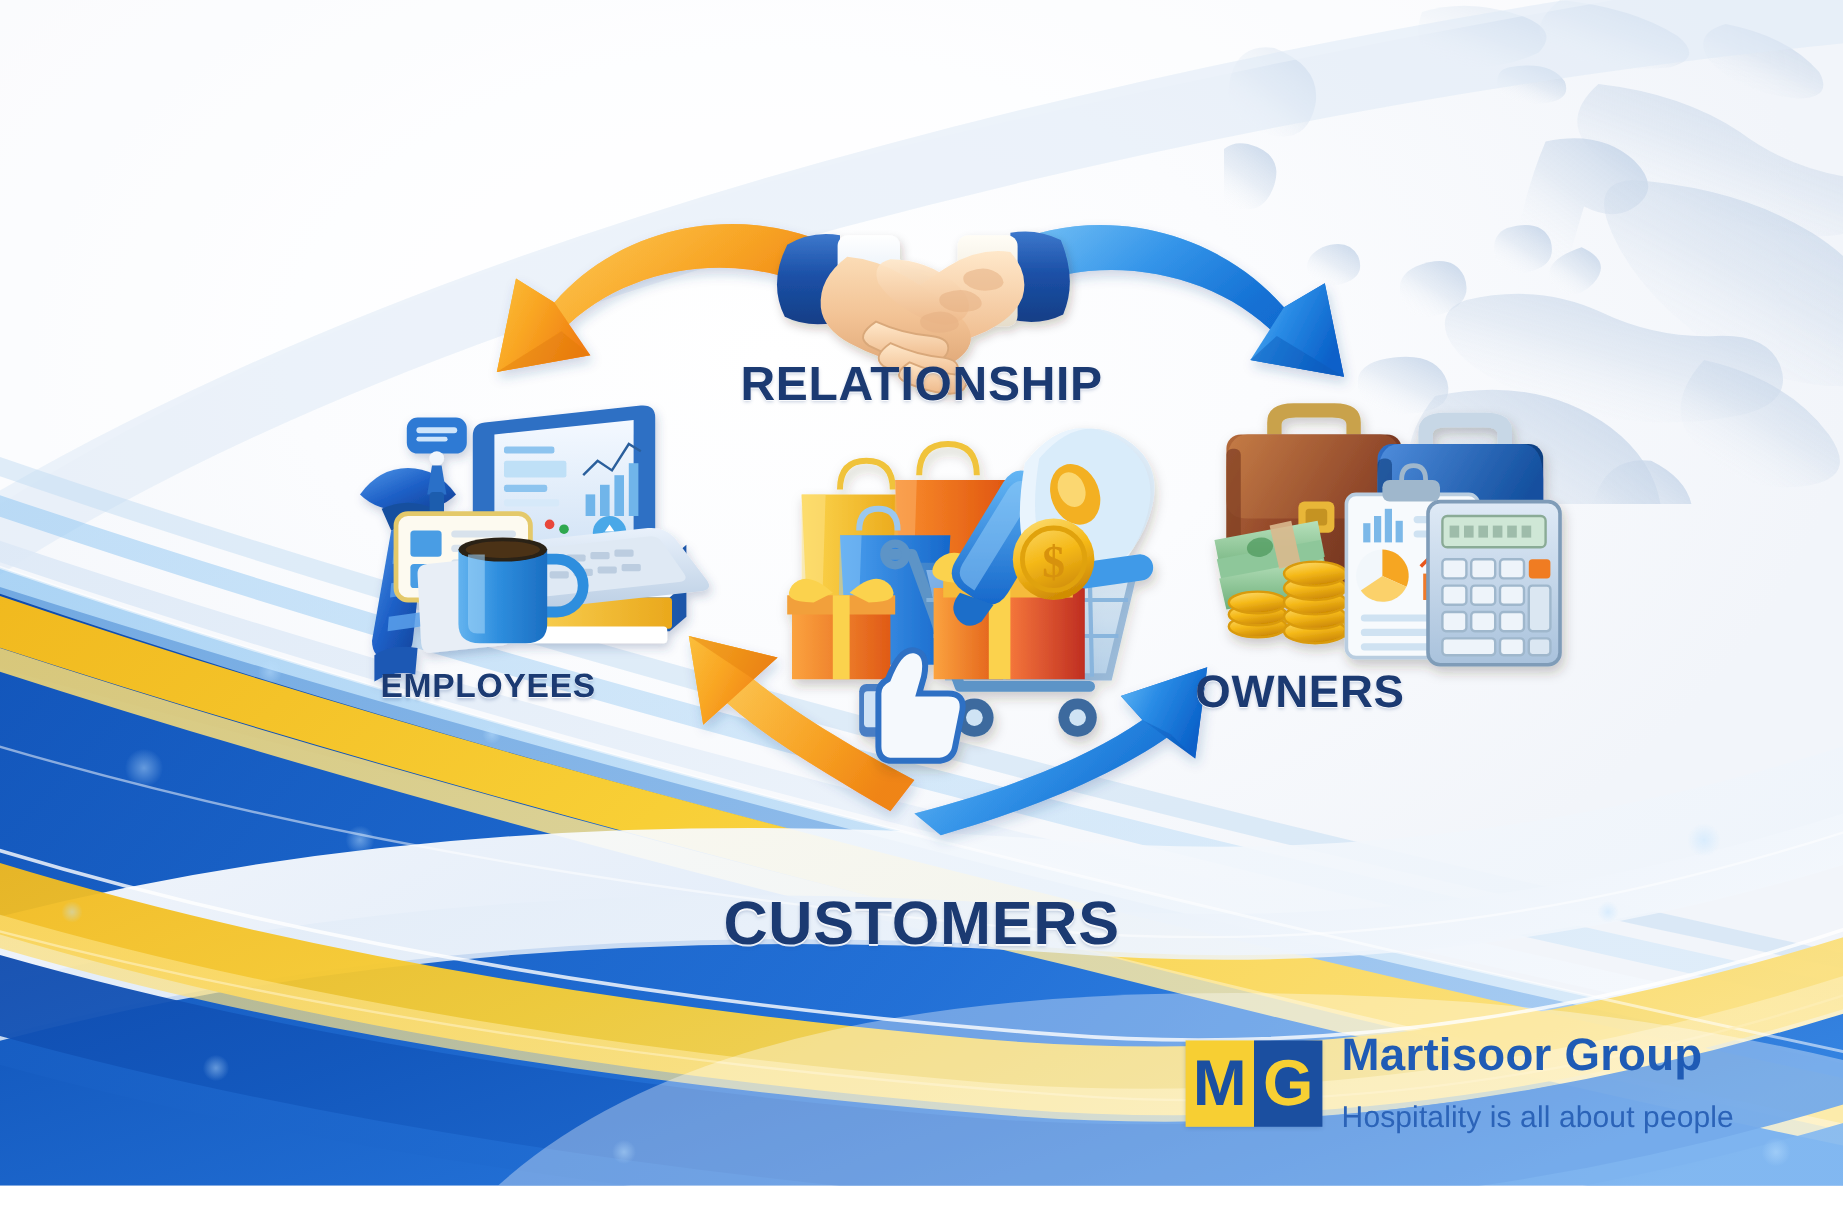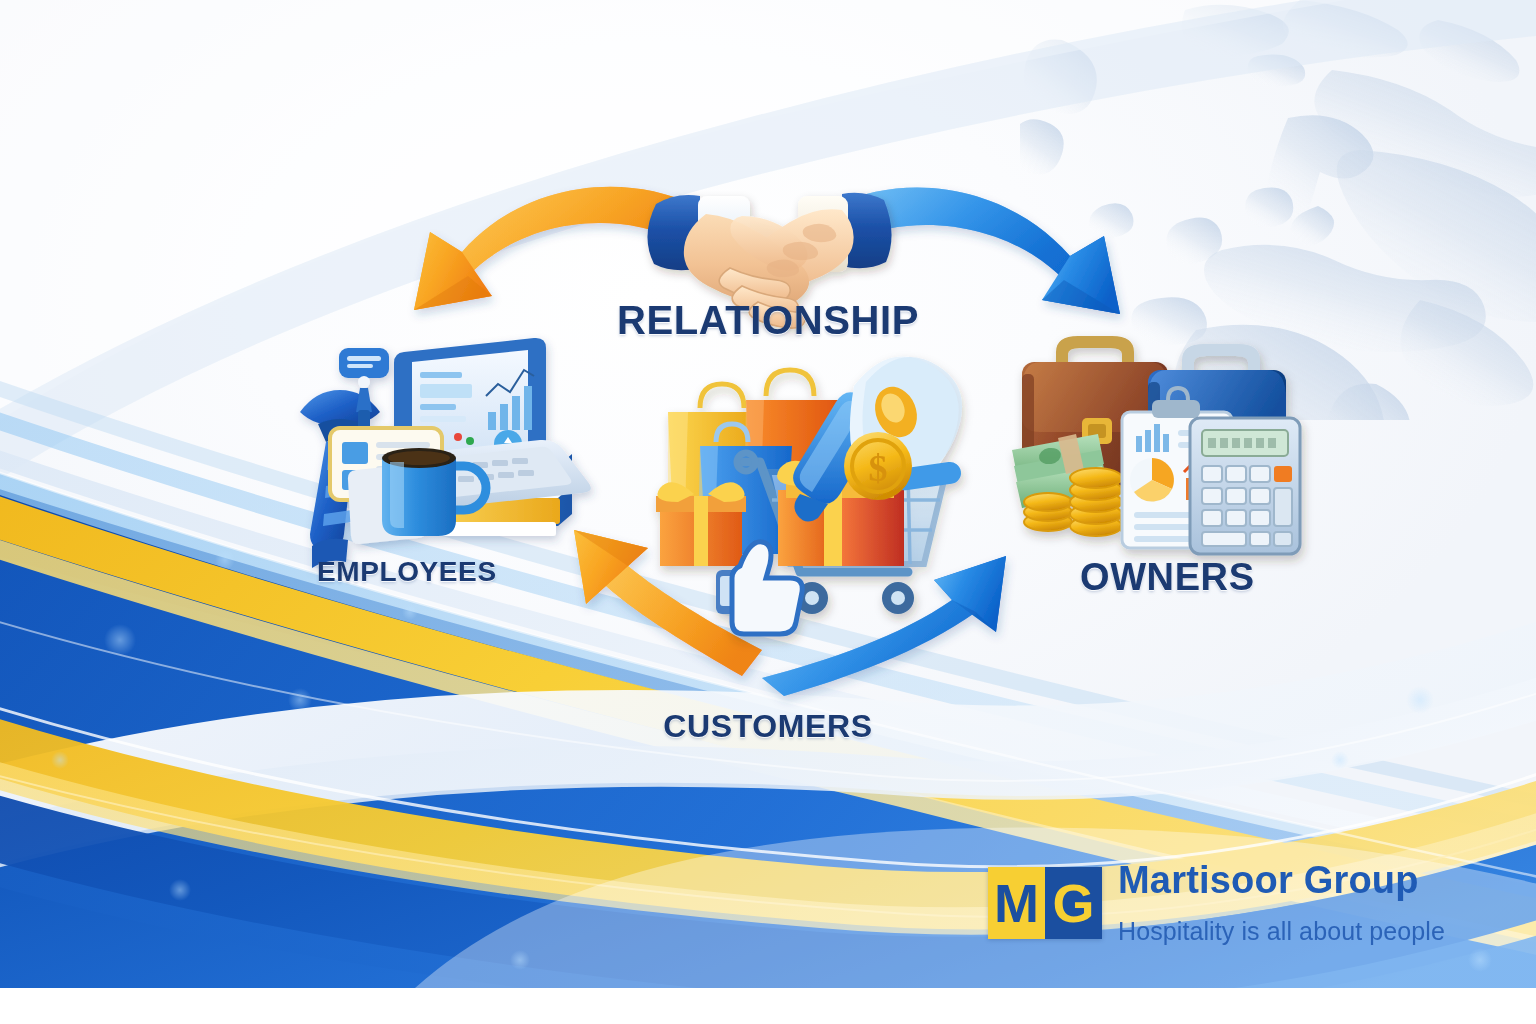--- a/index.html
+++ b/index.html
@@ -14,22 +14,22 @@
   .nosel{user-select:none;}
 
   
   .label{
     position:absolute;font-weight:bold;color:#1b3a72;
     letter-spacing:.6px;white-space:nowrap;
     text-shadow:0 1px 0 rgba(255,255,255,.85),0 2px 3px rgba(40,70,130,.25);
   }
   #lbl-relationship{left:50%;transform:translateX(-50%);top:298px;font-size:40px;}
   #lbl-employees   {left:317px;top:556px;font-size:28px;}
-  #lbl-owners      {left:1080px;top:556px;font-size:38px;}
-  #lbl-customers   {left:50%;transform:translateX(-50%);top:708px;font-size:32px;}
+  #lbl-owners      {left:996px;top:556px;font-size:38px;}
+  #lbl-customers   {left:50%;transform:translateX(-50%);top:740px;font-size:51px;}
 
   
   #logo{position:absolute;left:988px;top:861px;display:flex;align-items:center;}
   #logo-mark{display:flex;box-shadow:0 1px 4px rgba(30,60,120,.28);}
   #logo-mark .sq{width:57px;height:72px;display:flex;align-items:center;justify-content:center;
                  font-size:54px;font-weight:bold;line-height:1;}
   #logo-m{background:#f7cf33;color:#1b4fa0;}
   #logo-g{background:#1b4fa0;color:#f7cf33;}
   #logo-text{margin-left:16px;display:flex;flex-direction:column;}
   #logo-name{font-size:38px;font-weight:bold;color:#1f5bb5;line-height:1.02;letter-spacing:.2px;}

